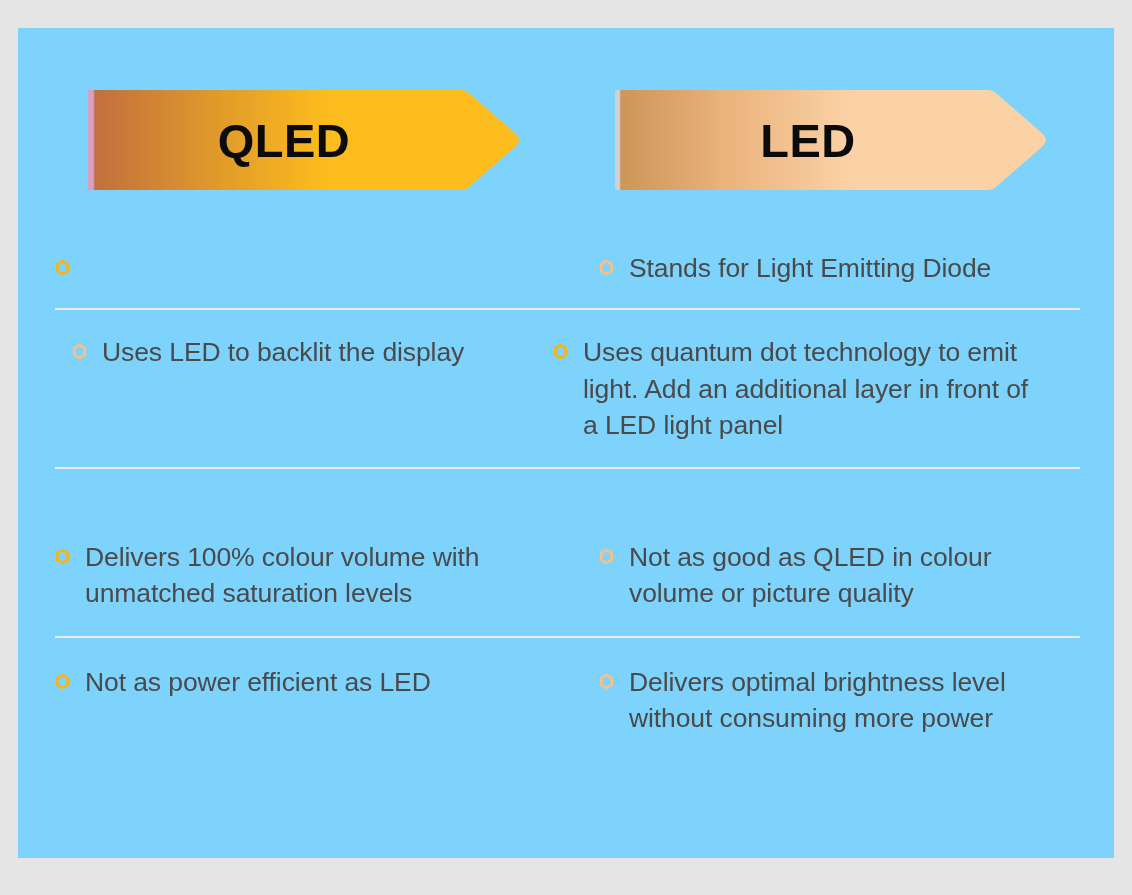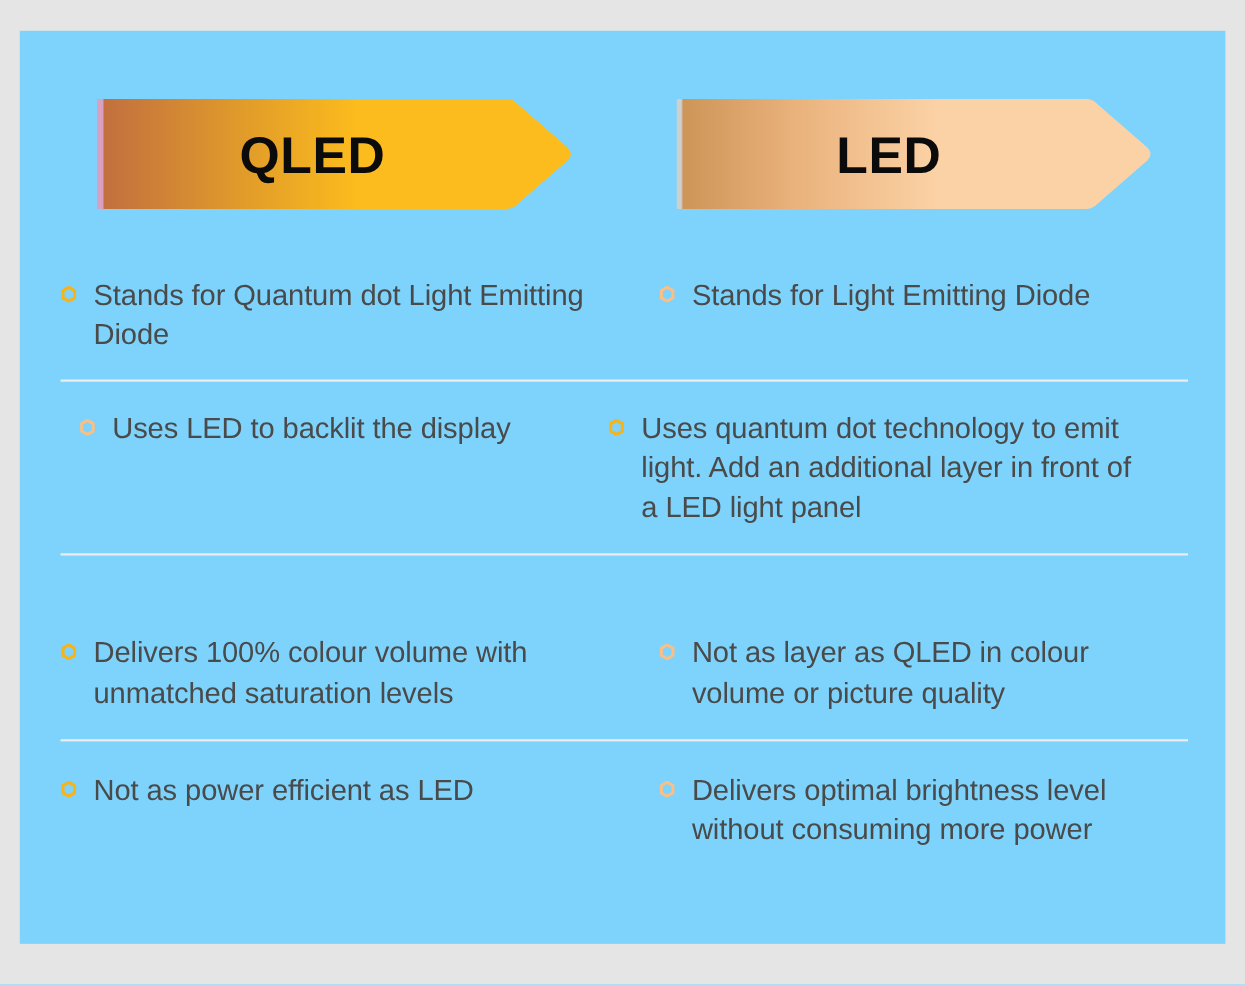--- a/index.html
+++ b/index.html
@@ -152,21 +152,20 @@
 
   <div class="grid">
 
     <div class="row row-1">
       <div class="cell cell-left">
         <span class="bullet">
           <svg width="15" height="15" viewBox="0 0 16 16">
             <polygon points="8,1.2 13.6,4.4 13.6,11.6 8,14.8 2.4,11.6 2.4,4.4" fill="none" stroke="#f9b314" stroke-width="3" stroke-linejoin="round"></polygon>
           </svg>
         </span>
-        <span class="cell-text">Stands for Quantum dot Light Emitting Diode</span>
       </div>
       <div class="cell cell-right">
         <span class="bullet">
           <svg width="15" height="15" viewBox="0 0 16 16">
             <polygon points="8,1.2 13.6,4.4 13.6,11.6 8,14.8 2.4,11.6 2.4,4.4" fill="none" stroke="#f8bf86" stroke-width="3" stroke-linejoin="round"></polygon>
           </svg>
         </span>
         <span class="cell-text">Stands for Light Emitting Diode</span>
       </div>
     </div>
@@ -198,21 +197,21 @@
           </svg>
         </span>
         <span class="cell-text">Delivers 100% colour volume with unmatched saturation levels</span>
       </div>
       <div class="cell cell-right">
         <span class="bullet">
           <svg width="15" height="15" viewBox="0 0 16 16">
             <polygon points="8,1.2 13.6,4.4 13.6,11.6 8,14.8 2.4,11.6 2.4,4.4" fill="none" stroke="#f8bf86" stroke-width="3" stroke-linejoin="round"></polygon>
           </svg>
         </span>
-        <span class="cell-text">Not as layer as QLED in colour volume or picture quality</span>
+        <span class="cell-text">Not as good as QLED in colour volume or picture quality</span>
       </div>
     </div>
 
     <div class="row row-4">
       <div class="cell cell-left">
         <span class="bullet">
           <svg width="15" height="15" viewBox="0 0 16 16">
             <polygon points="8,1.2 13.6,4.4 13.6,11.6 8,14.8 2.4,11.6 2.4,4.4" fill="none" stroke="#f9b314" stroke-width="3" stroke-linejoin="round"></polygon>
           </svg>
         </span>

